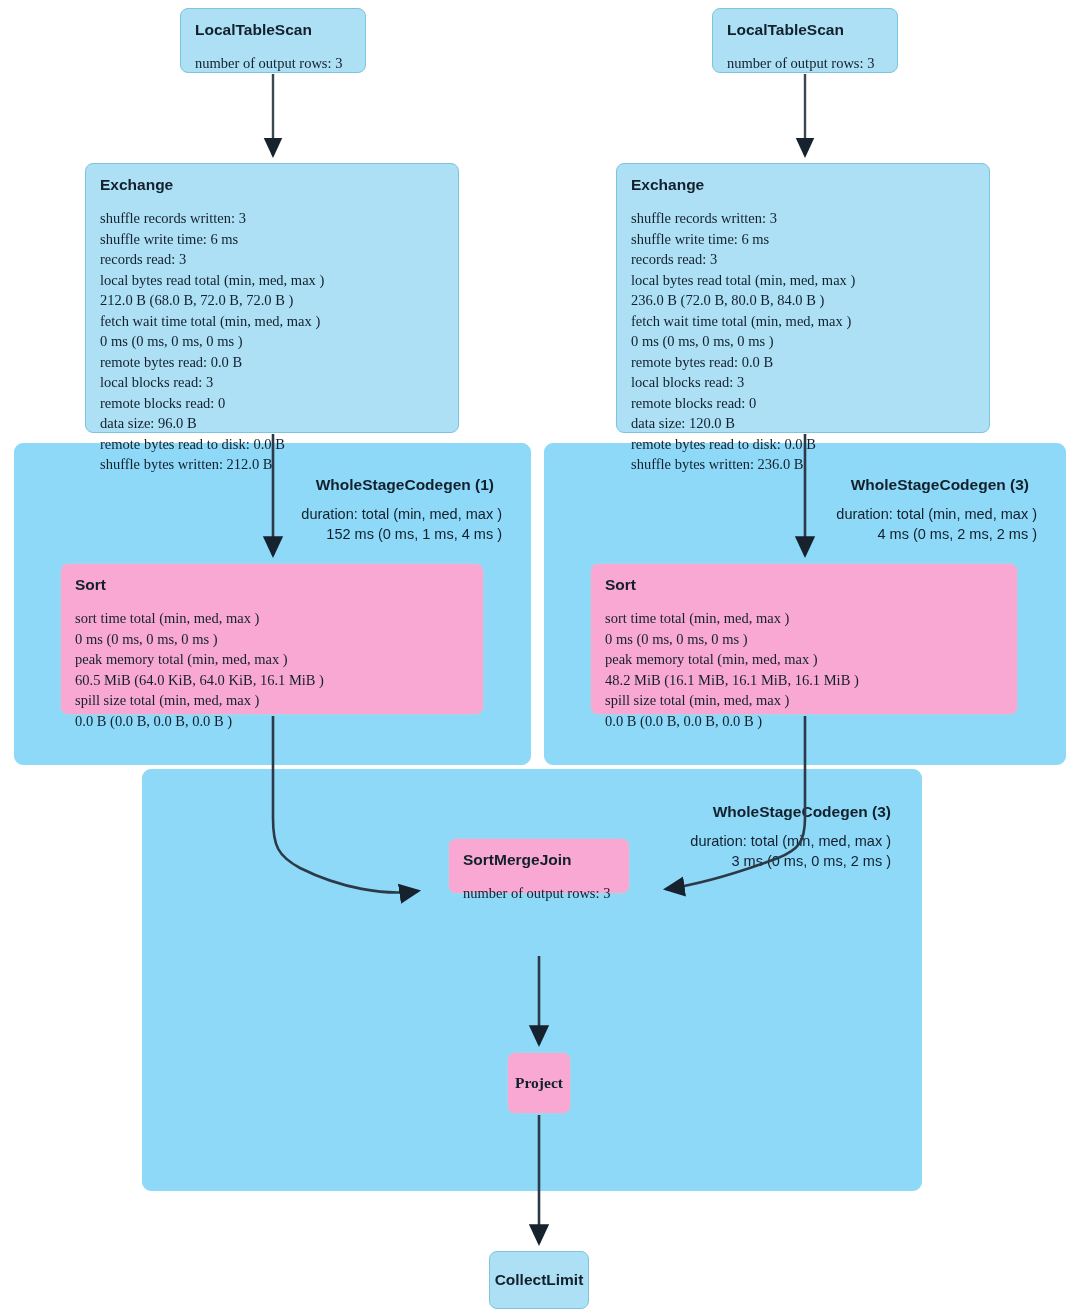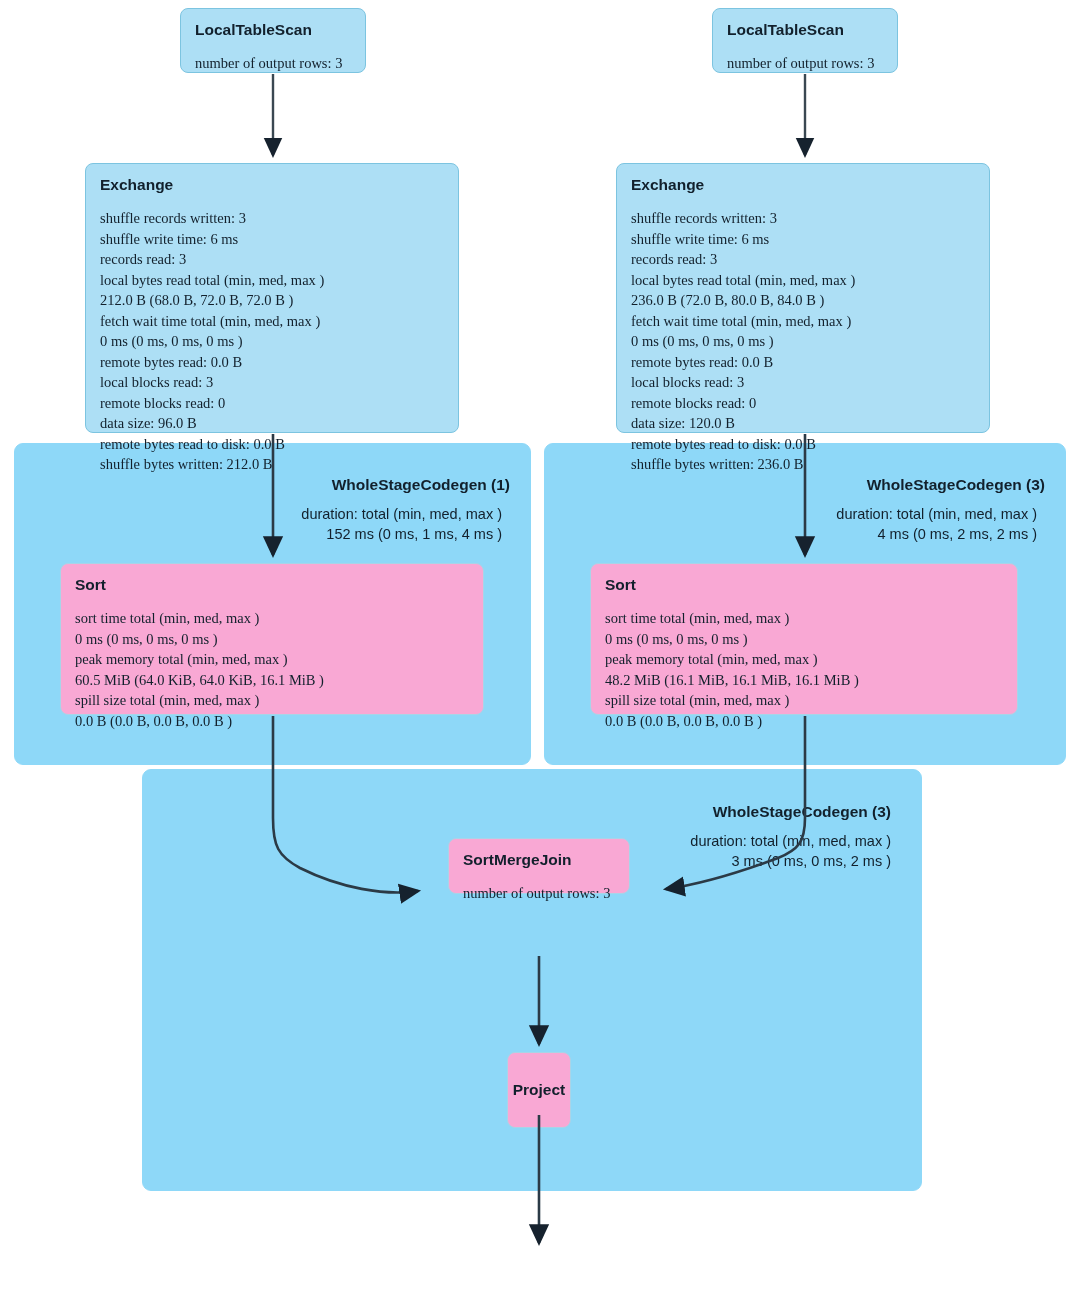--- a/index.html
+++ b/index.html
@@ -21,21 +21,21 @@
   
   .stage {
     position: absolute;
     background: #8ed8f8;
     border: 1px solid #8ed8f8;
     border-radius: 9px;
     box-sizing: border-box;
   }
   .stage-title {
     position: absolute;
-    right: 20px;
+    right: 36px;
     top: 32px;
     font-size: 15.5px;
     font-weight: bold;
     color: #12202c;
     white-space: nowrap;
   }
   .stage-metrics {
     position: absolute;
     right: 28px;
     top: 60px;
@@ -176,24 +176,27 @@
 48.2 MiB (16.1 MiB, 16.1 MiB, 16.1 MiB )
 spill size total (min, med, max )
 0.0 B (0.0 B, 0.0 B, 0.0 B )</div>
   </div>
 
   <div class="node inner" style="left:448px; top:838px; width:182px; height:56px;">
     <div class="node-title">SortMergeJoin</div>
     <div class="node-metrics">number of output rows: 3</div>
   </div>
 
-  <div class="node inner tiny" style="left:507px; top:1052px; width:64px; height:76px;">
+  <div class="node inner tiny" style="left:507px; top:1052px; width:64px; height:62px;font-family:Liberation Serif, serif;">
     <div class="node-title">Project</div>
   </div>
 
+  <div class="node tiny" style="left:489px; top:1251px; width:100px; height:58px;">
+    <div class="node-title">CollectLimit</div>
+  </div>
 
   <svg id="edges" viewBox="0 0 1080 1316">
     <defs>
       <marker id="arrowhead" markerWidth="9" markerHeight="9" refX="7.2" refY="4.5" orient="auto" markerUnits="strokeWidth">
         <path d="M0,0.6 L8.4,4.5 L0,8.4 z" fill="#16222e"></path>
       </marker>
     </defs>
 
     <path d="M273,74 L273,155" stroke="#3a4852" stroke-width="2.4" fill="none" marker-end="url(#arrowhead)"></path>
 

